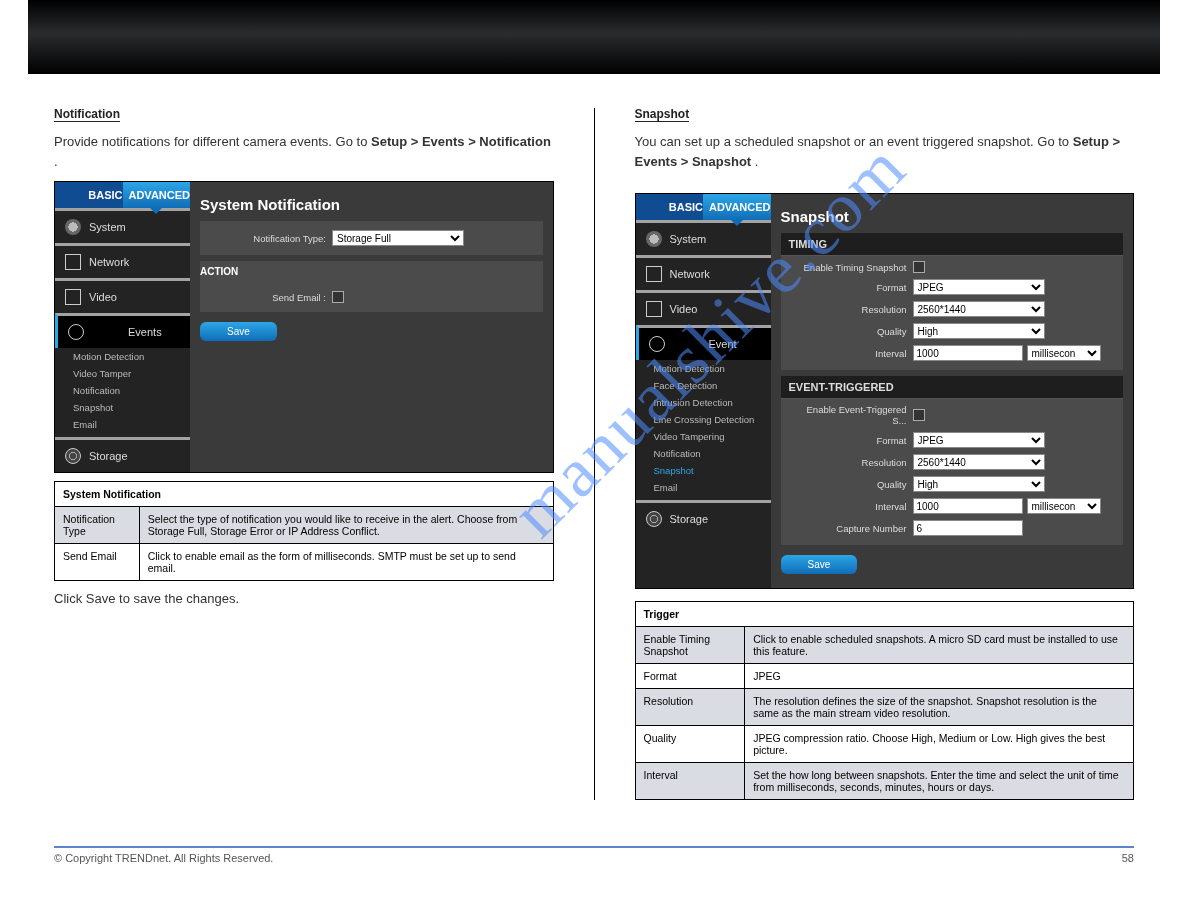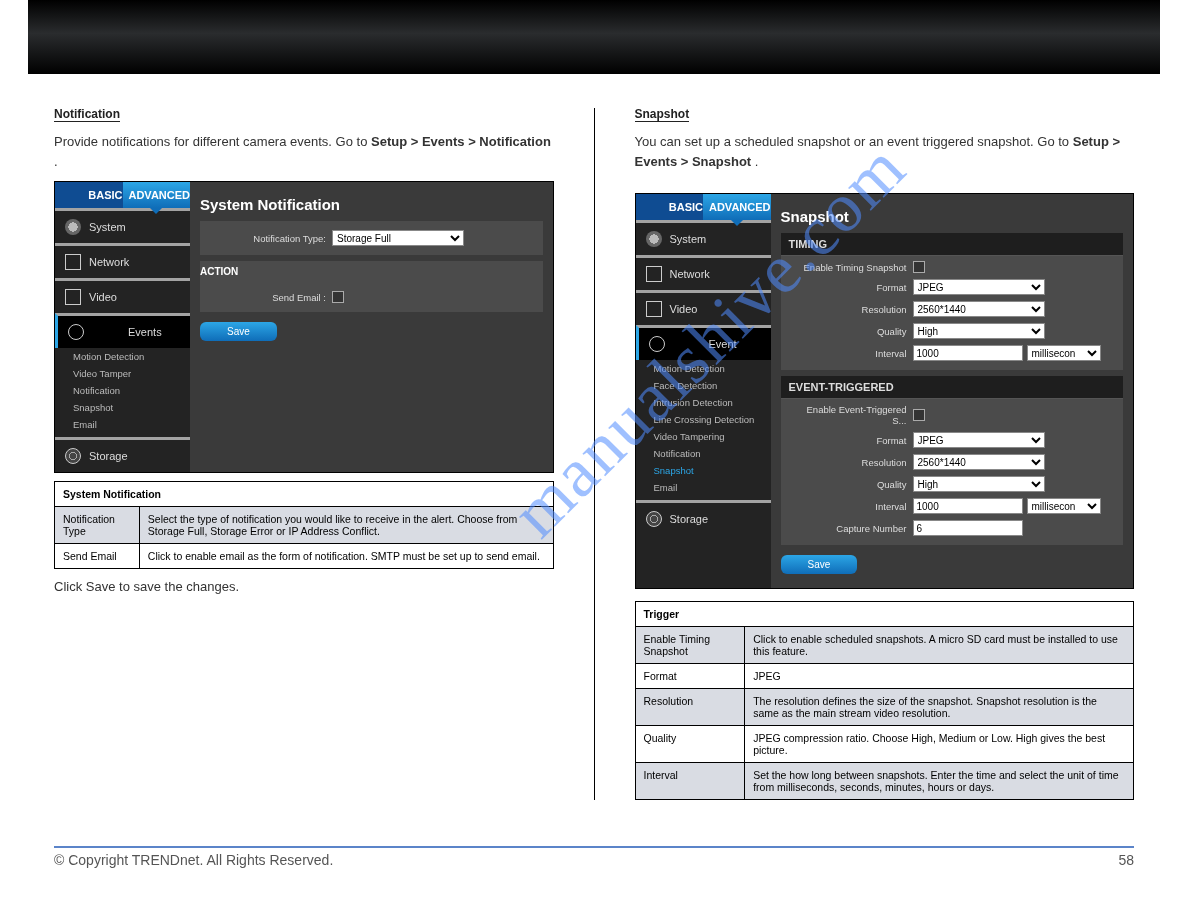--- a/index.html
+++ b/index.html
@@ -123,21 +123,21 @@
     border:1px solid #000;
     padding:6px 8px;
     text-align:left;
     vertical-align:top;
   }
   table.doc tr.shade td, table.doc tr.shade th{ background:#d9dce3;}
   .p-footer{
     border-top:2px solid #5b84c9;
     margin:30px 26px 0 26px;
     display:flex; justify-content:space-between;
-    font-size:14px; color:#555; padding-top:4px;
+    font-size:11px; color:#555; padding-top:4px;
   }
 </style>
 </head>
 <body>
 
 <div class="page">
   <div class="banner"></div>
 
   <div class="watermark">manualshive.com</div>
 
@@ -212,21 +212,21 @@
         <tbody>
             <tr>
               <td colspan="2" class="bold">System Notification</td>
             </tr>
         <tr class="shade">
           <td>Notification Type</td>
           <td>Select the type of notification you would like to receive in the alert. Choose from Storage Full, Storage Error or IP Address Conflict.</td>
         </tr>
         <tr>
           <td>Send Email</td>
-          <td>Click to enable email as the form of notification. SMTP must be set up to send email.</td>
+          <td>Click to enable email as the form of milliseconds. SMTP must be set up to send email.</td>
         </tr>
       </tbody>
         </table>
       <div class="body-text" style="margin-top:8px;">Click Save to save the changes.</div>
     </div>
 
     <div class="col-divider"></div>
 
     <div class="col">
       <div class="section-title">Snapshot</div>

